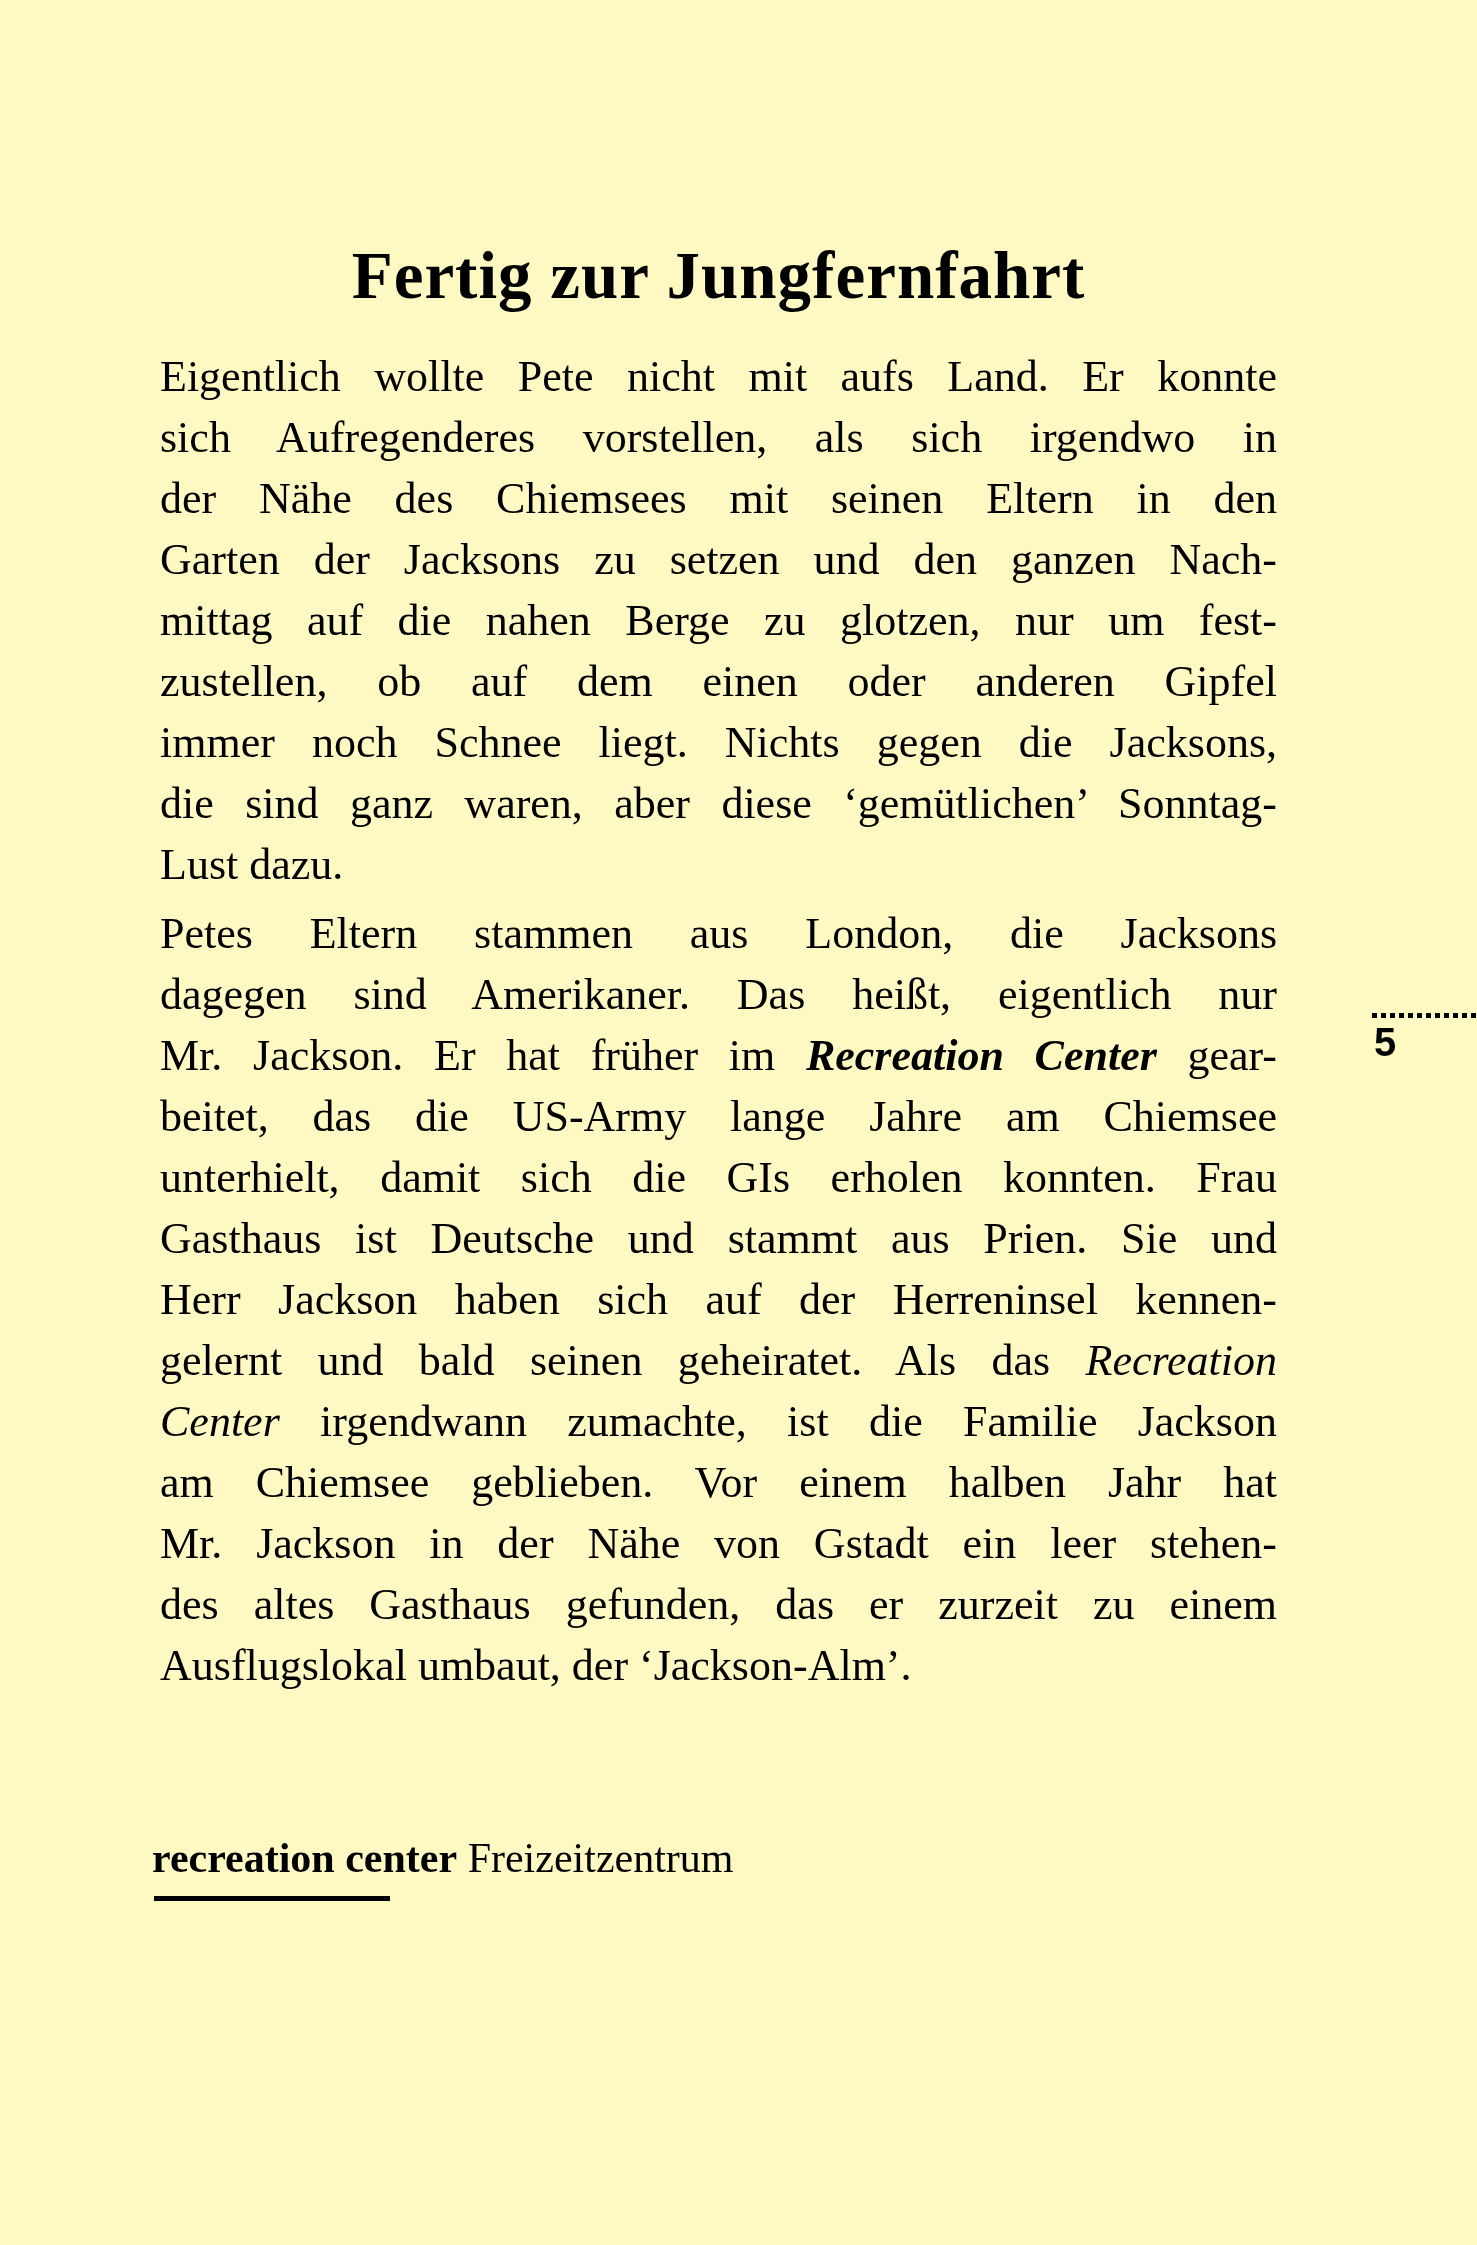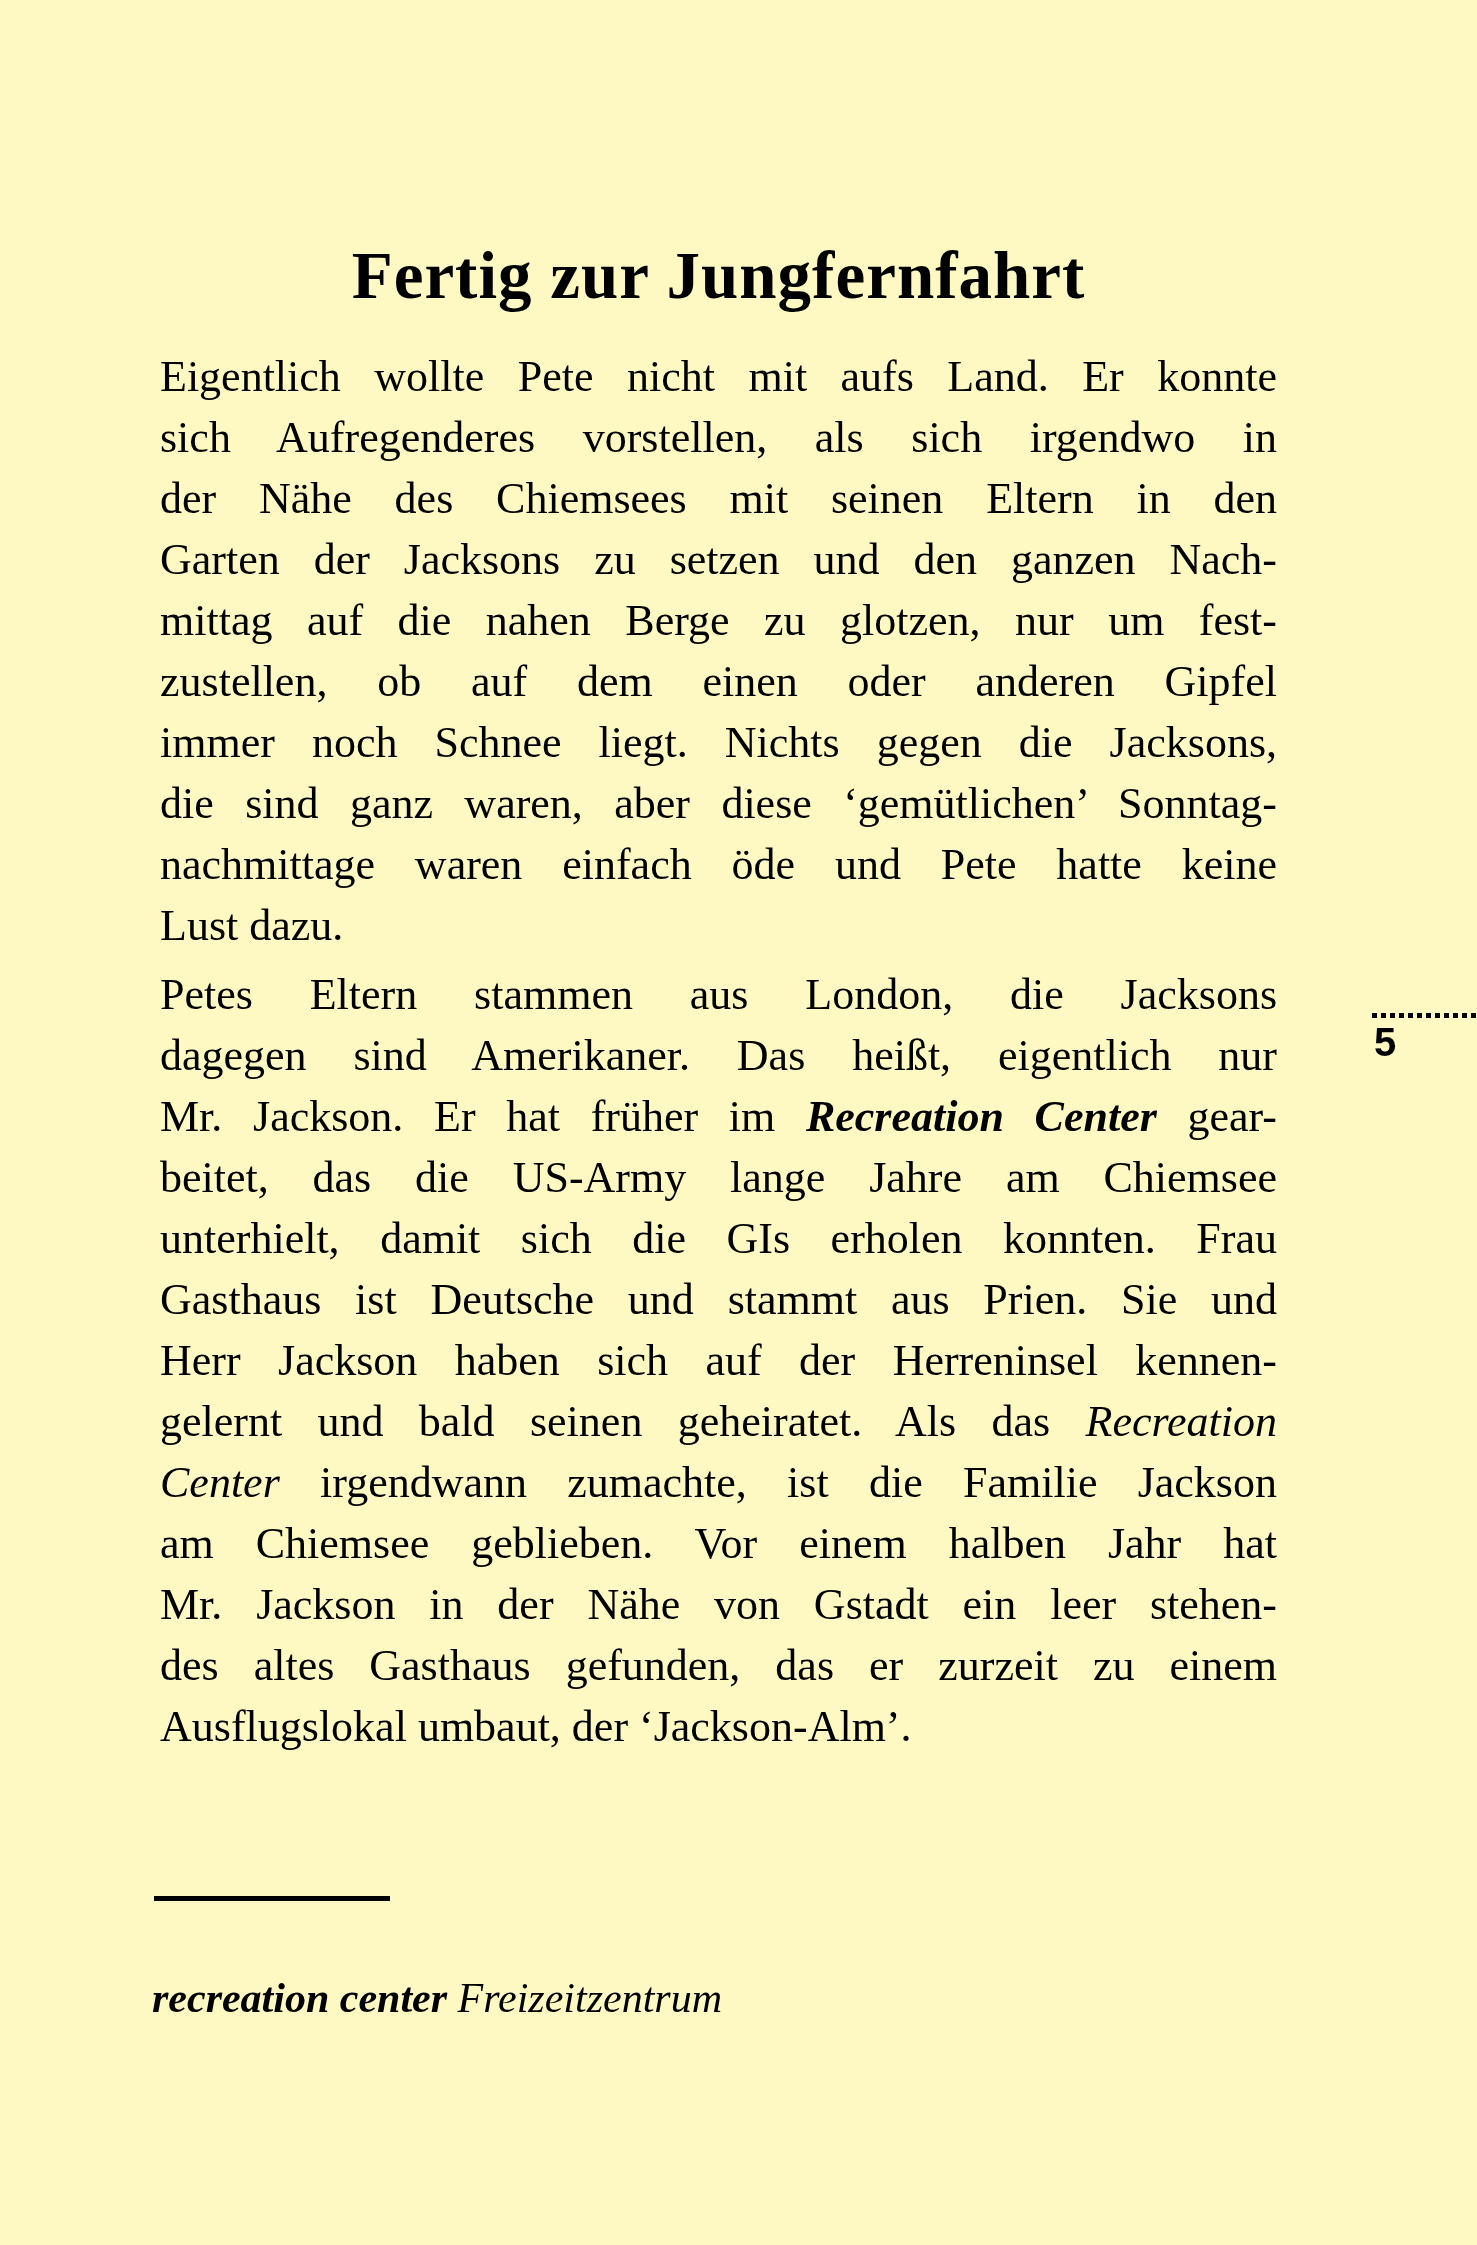--- a/index.html
+++ b/index.html
@@ -62,45 +62,43 @@
     position: absolute;
     left: 154px;
     top: 1896px;
     width: 236px;
     height: 5px;
     background: #000000;
   }
   .footnote {
     position: absolute;
     left: 152px;
-    top: 1972px;
+    top: 1832px;
     width: 1133px;
     font-size: 42px;
     line-height: 52px;
-    font-style: italic;
   }
   .footnote .term { font-weight: bold; }
 </style>
 </head>
 <body>
 
 <div class="page">
   <h1 class="title">Fertig zur Jungfernfahrt</h1>
 
   <div class="body-text" id="body-text">
       <div class="para">
         <div class="line"><span>Eigentlich wollte Pete nicht mit aufs Land. Er konnte</span></div>
         <div class="line"><span>sich Aufregenderes vorstellen, als sich irgendwo in</span></div>
         <div class="line"><span>der Nähe des Chiemsees mit seinen Eltern in den</span></div>
         <div class="line"><span>Garten der Jacksons zu setzen und den ganzen Nach-</span></div>
         <div class="line"><span>mittag auf die nahen Berge zu glotzen, nur um fest-</span></div>
         <div class="line"><span>zustellen, ob auf dem einen oder anderen Gipfel</span></div>
         <div class="line"><span>immer noch Schnee liegt. Nichts gegen die Jacksons,</span></div>
         <div class="line"><span>die sind ganz waren, aber diese ‘gemütlichen’ Sonntag-</span></div>
-        <div class="line"><span>nachmittage waren einfach öde und Pete hatte keine</span></div>
         <div class="line last"><span>Lust dazu.</span></div>
       </div>
       <div class="para">
         <div class="line"><span>Petes Eltern stammen aus London, die Jacksons</span></div>
         <div class="line"><span>dagegen sind Amerikaner. Das heißt, eigentlich nur</span></div>
         <div class="line"><span>Mr. Jackson. Er hat früher im </span><span class="bolditalic">Recreation Center</span><span> gear-</span></div>
         <div class="line"><span>beitet, das die US-Army lange Jahre am Chiemsee</span></div>
         <div class="line"><span>unterhielt, damit sich die GIs erholen konnten. Frau</span></div>
         <div class="line"><span>Gasthaus ist Deutsche und stammt aus Prien. Sie und</span></div>
         <div class="line"><span>Herr Jackson haben sich auf der Herreninsel kennen-</span></div>

